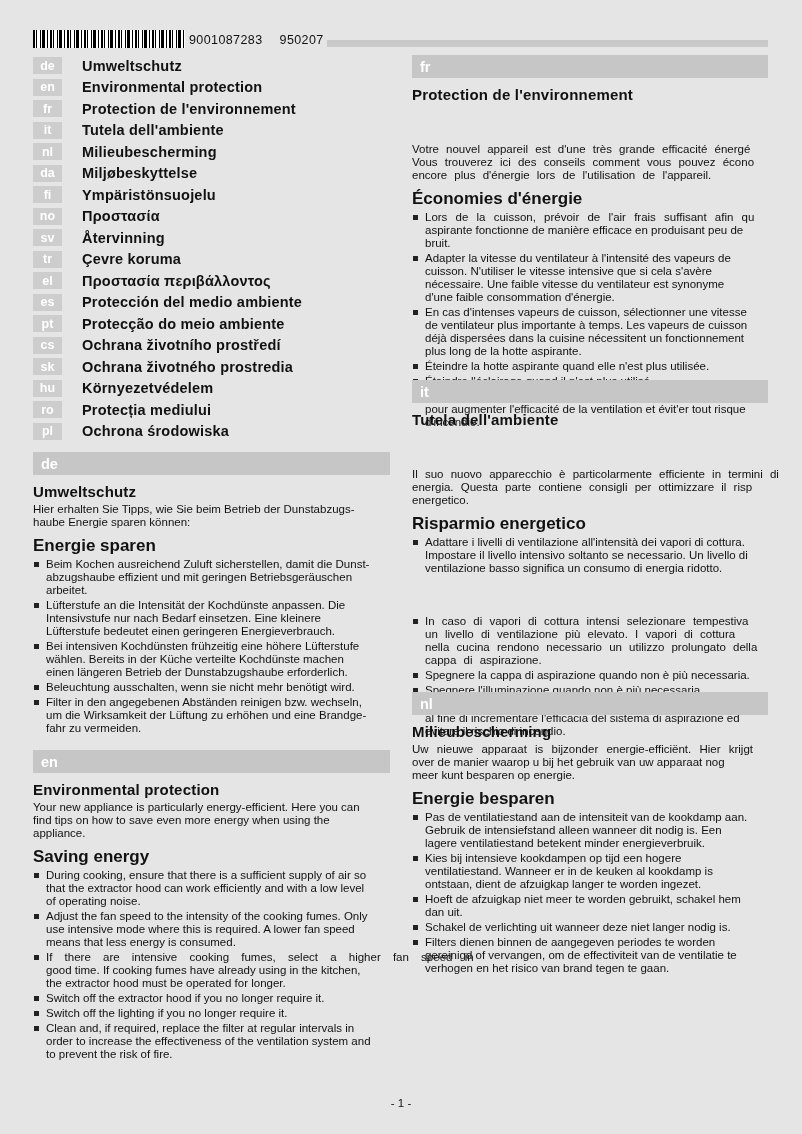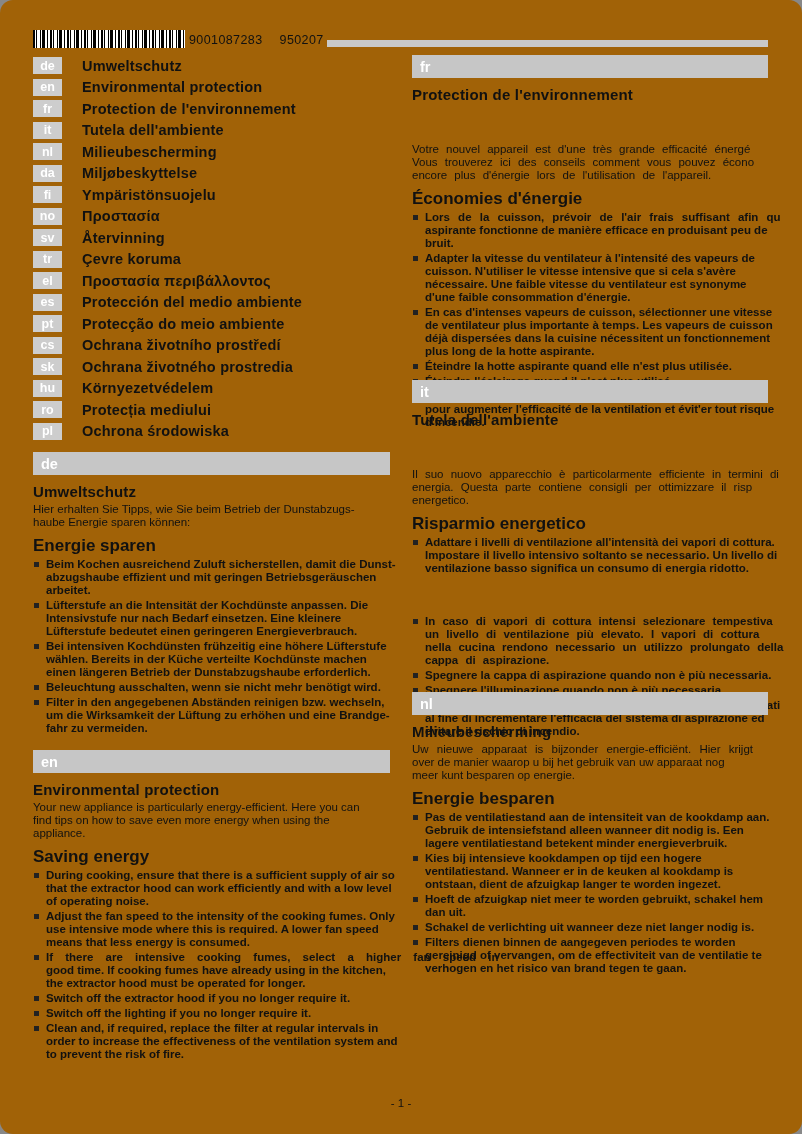--- a/index.html
+++ b/index.html
@@ -1,19 +1,19 @@
 <!DOCTYPE html>
 <html><head>
 <meta charset="utf-8">
 <style>
   html,body { margin:0; padding:0; background:#888; }
   .page {
     position:relative; width:802px; height:1134px; margin:0 auto;
-    background:#a16207; overflow:hidden;
-    font-family:"Liberation Sans", sans-serif; color:#111;border-radius:13px;
+    background:#e5e5e5; overflow:hidden;
+    font-family:"Liberation Sans", sans-serif; color:#111;
   }
   
   .barcode {
     position:absolute; left:33px; top:30px; width:152px; height:18px;
     background:repeating-linear-gradient(90deg,
       #000 0, #000 2px, #fff 2px, #fff 3px,
       #000 3px, #000 4px, #fff 4px, #fff 7px,
       #000 7px, #000 8px, #fff 8px, #fff 9px,
       #000 9px, #000 12px, #fff 12px, #fff 14px,
       #000 14px, #000 15px, #fff 15px, #fff 17px);
@@ -45,21 +45,21 @@
   .sec-nl { left:412px; top:692px; width:356px; }
   .band {
     height:23px; background:#c6c6c6; color:#fff; font-weight:bold;
     font-size:14.5px; display:flex; align-items:center; padding-left:8px;
     box-sizing:border-box;
   }
   .sec-title { font-size:15px; font-weight:bold; margin:8px 0 3px; letter-spacing:0.2px; white-space:pre; }
   .para, .btext { font-size:11.5px; line-height:13px; white-space:pre; }
   .subhead { font-size:17px; font-weight:bold; margin:7px 0 2px; white-space:pre; }
   .bullets { margin-top:2px; }
-  .bullet { position:relative; padding-left:13px; margin-bottom:2px;font-weight:bold; }
+  .bullet { position:relative; padding-left:13px; margin-bottom:2px; }
   .bmark { position:absolute; left:1px; top:3.5px; width:5px; height:5px; background:#222; }
   
   .ws  { word-spacing:4px;margin-top:40px; }
   .wsf::first-line { word-spacing:5px; }
   .b3-en { width:520px; }
   .b3-en::first-line { word-spacing:9px; }
   .b6-en { width:740px; }
   
   .page-num { position:absolute; left:0; right:0; top:1097px; text-align:center; font-size:11.5px; }
 </style>

